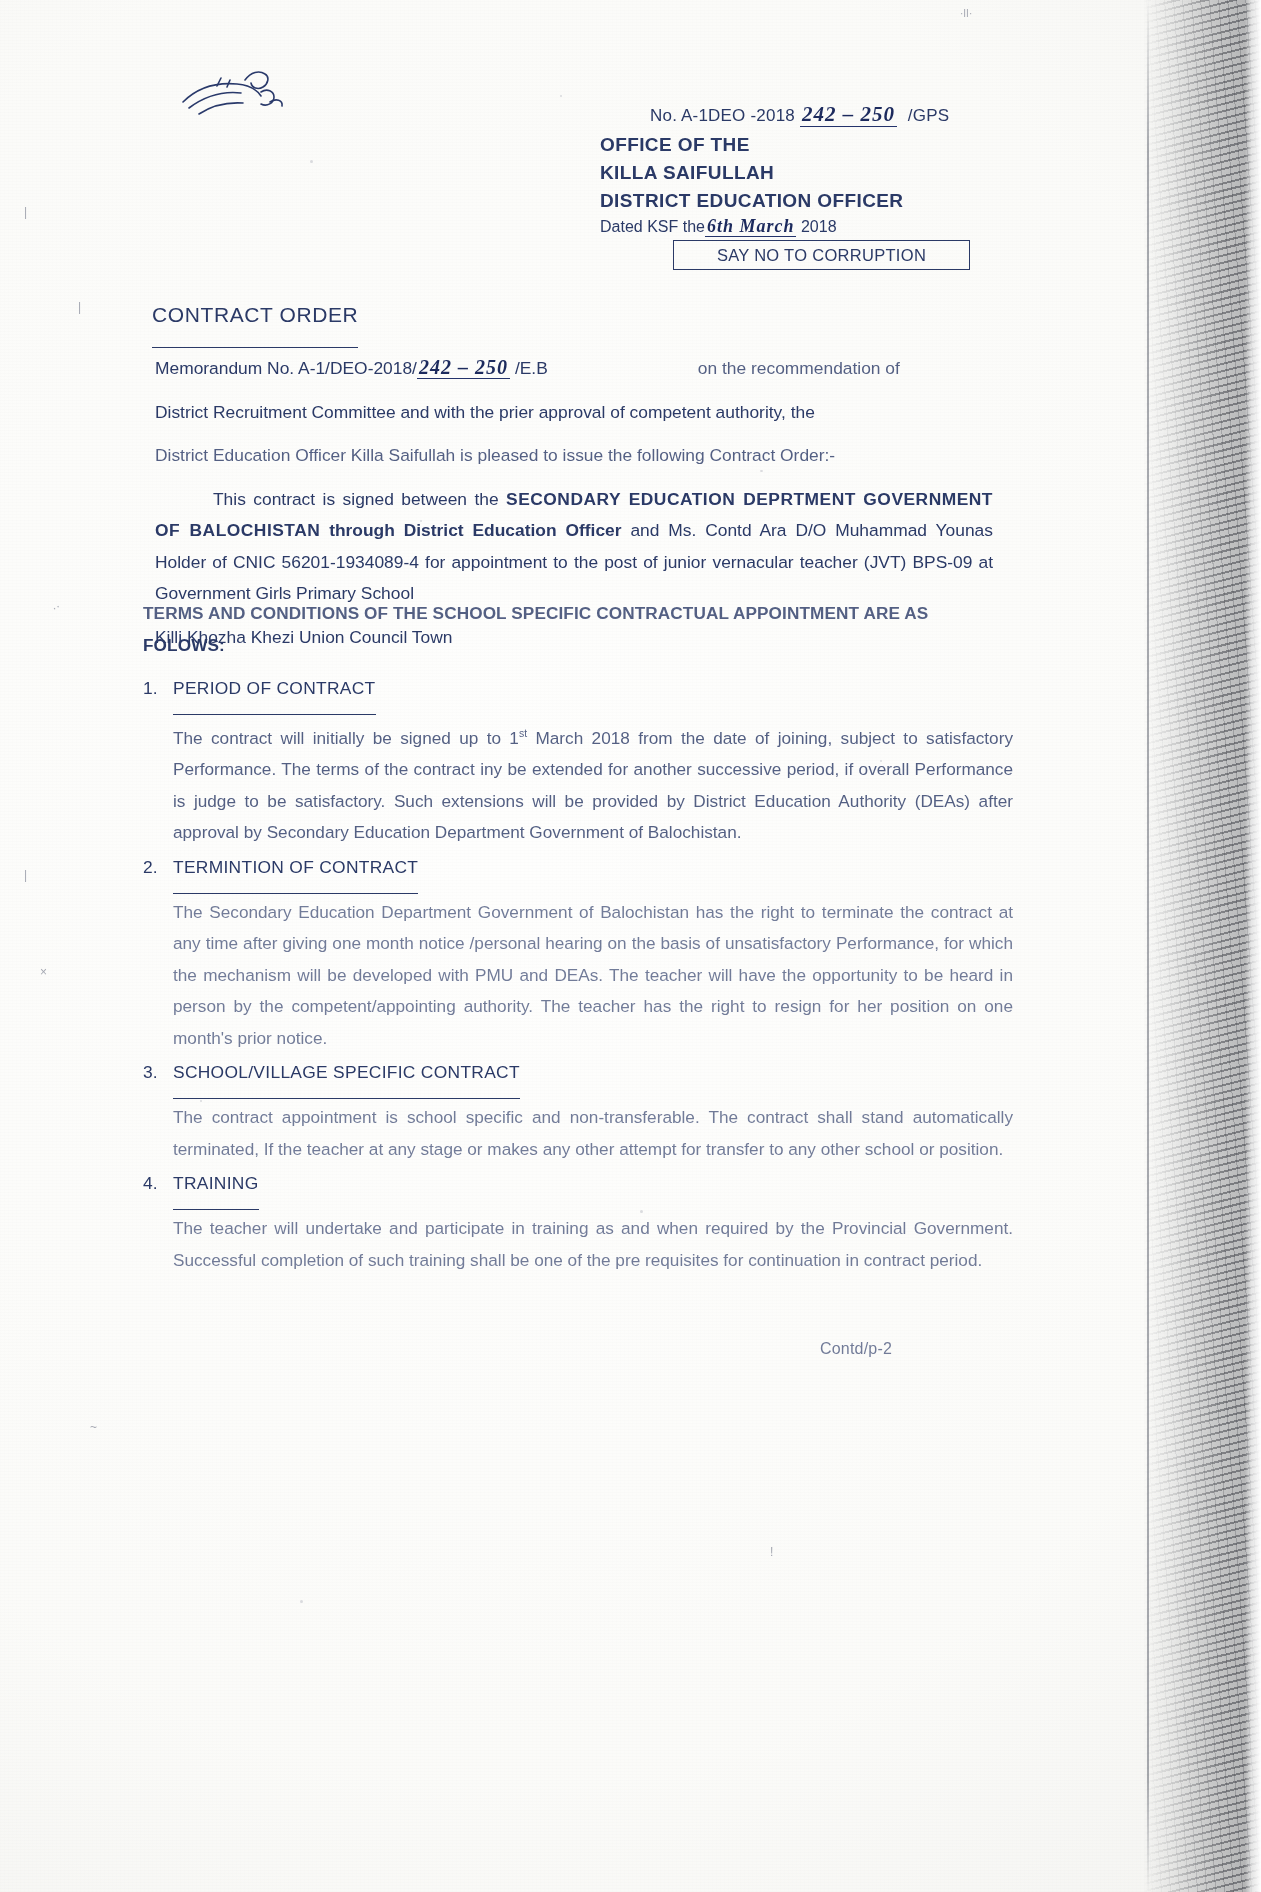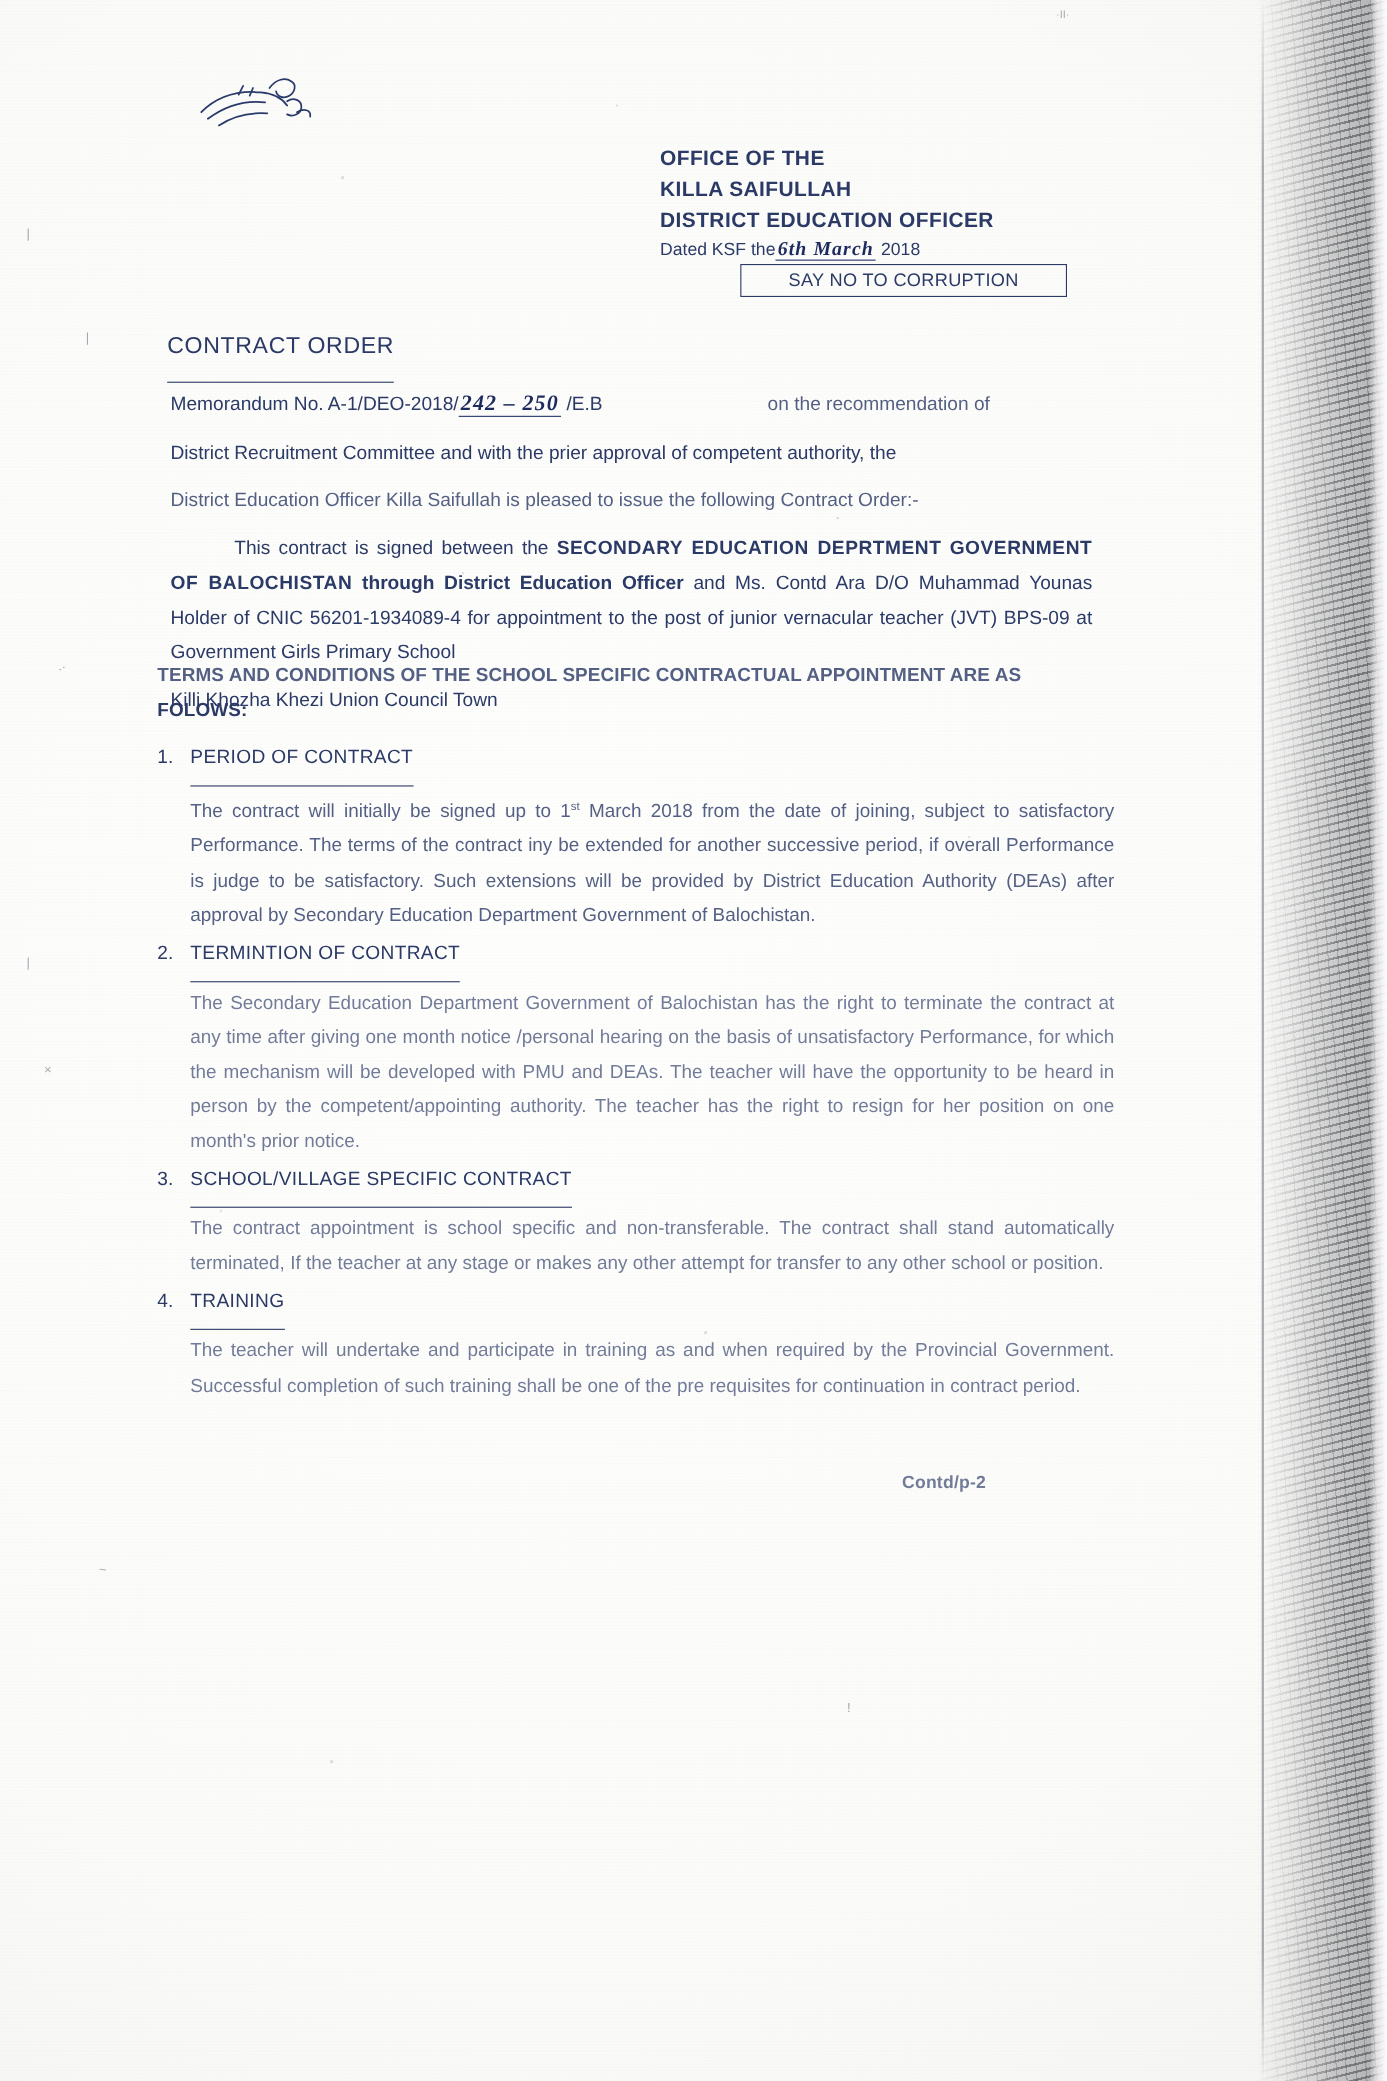--- a/index.html
+++ b/index.html
@@ -129,21 +129,21 @@
   }
   .sec-body{
     margin-left:30px;
     font-size:17.2px;line-height:31.5px;
     text-align:justify;
   }
   sup{font-size:10.5px;vertical-align:super;}
 
   #contd{
     left:820px;top:1340px;
-    font-size:16px;letter-spacing:.2px;font-weight:bold;
+    font-size:16px;letter-spacing:.2px;
   }
 
   
   .fade1{opacity:.80;}
   .fade2{opacity:.66;}
 
   
   .stray{position:absolute;color:#5e6478;font-size:12px;opacity:.55;}
 </style>
 </head>
@@ -162,20 +162,25 @@
           <path d="M14 46 C 30 34, 48 29, 66 31"></path>
           <path d="M24 52 C 36 44, 52 40, 68 41"></path>
           <path d="M70 18 C 76 10, 84 8, 90 12 C 95 15, 93 22, 88 25 C 83 28, 77 26, 76 21"></path>
           <path d="M86 30 C 92 26, 99 29, 99 35 C 99 41, 92 45, 86 42"></path>
           <path d="M42 24 l 4 -8 M52 25 l 3 -7"></path>
           <path d="M95 40 C 101 36, 108 38, 107 44"></path>
         </g>
       </svg>
     </div>
 
+    <div class="blk" id="ref-line">
+      <span>No. A-1DEO -2018</span>
+      <span class="hand hand-u" style="font-size:21px;">242 – 250</span>
+      <span style="margin-left:6px;">/GPS</span>
+    </div>
 
     <div class="blk" id="office-title">
       <div>OFFICE OF THE</div>
       <div>KILLA SAIFULLAH</div>
       <div>DISTRICT EDUCATION OFFICER</div>
     </div>
 
     <div class="blk" id="dated-line">
       <span>Dated KSF the</span><span class="hand hand-u" style="font-size:18px;">6th March</span>
       <span>2018</span>

